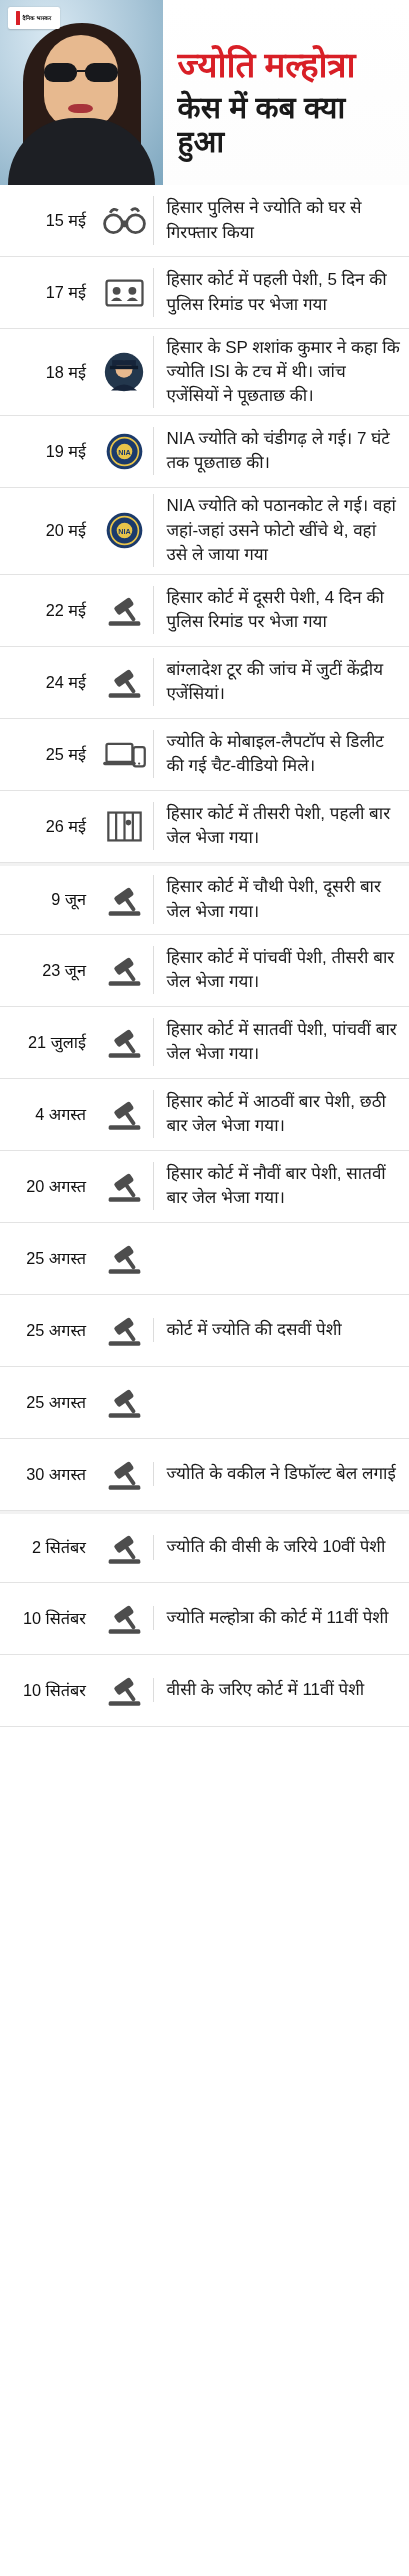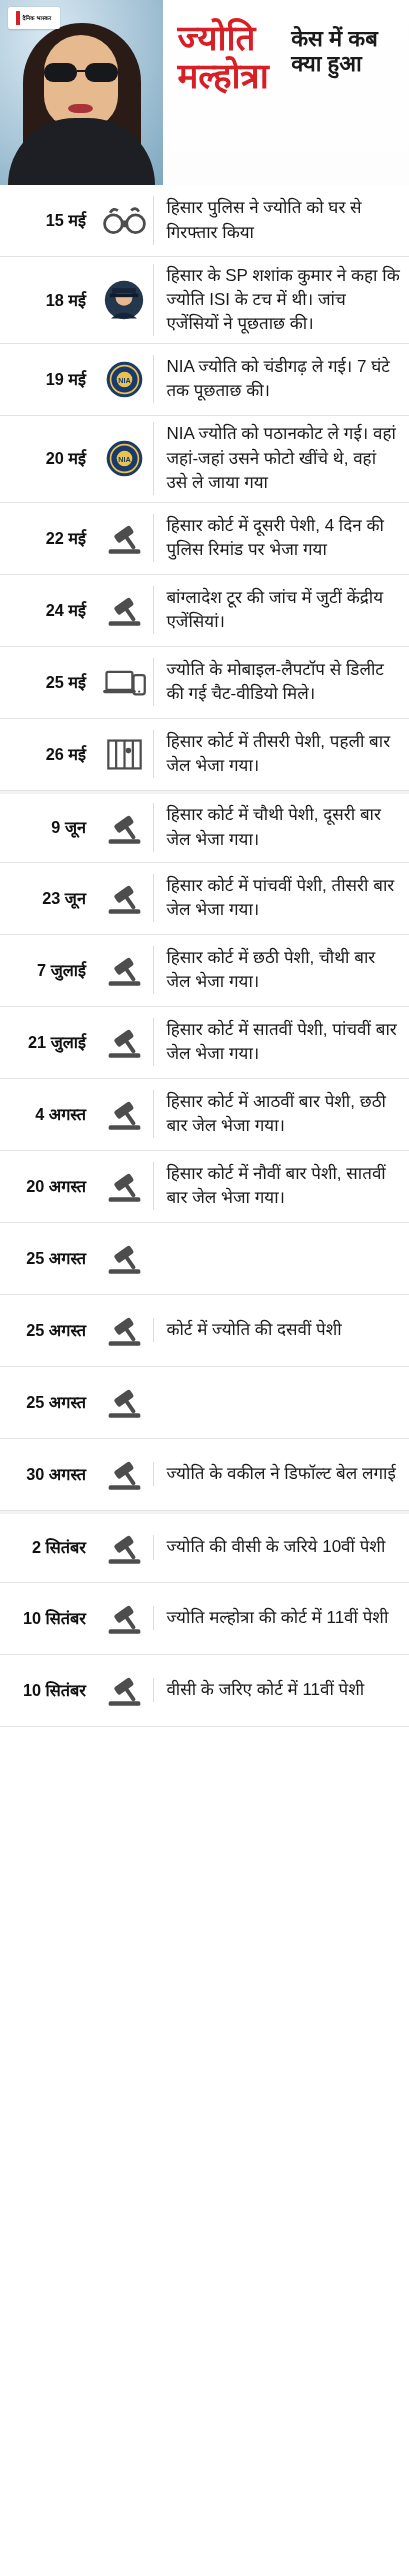--- a/index.html
+++ b/index.html
@@ -106,33 +106,33 @@
     margin-right: 2.8px;
     border-radius: 0.6px;
   }
 
   .title-block {
     position: absolute;
     left: 163px; top: 0;
     width: 247px; height: 185px;
     padding: 19px 14.6px 0 14.6px;
     display: flex;
-    flex-direction: row;
+    flex-direction: column;
     justify-content: center;
   }
   .title-main {
     font-size: 35px;
     line-height: 1.08;
     font-weight: bold;
     color: #d81f26;
     letter-spacing: -0.3px;
   }
   .title-sub {
     margin-top: 7.9px;
-    font-size: 22px;
+    font-size: 30px;
     line-height: 1.12;
     font-weight: bold;
     color: #1a1a1a;
   }
 
   
   .timeline {
     width: 410px;
     padding: 0 0 17px 0;
   }
@@ -145,21 +145,21 @@
     border-bottom: 0.6px solid #e3e3e3;
   }
   .row.gap-top { border-top: 3.4px solid #f2f2f2; }
 
   .date-cell {
     width: 85px;
     flex: 0 0 85px;
     text-align: right;
     padding-right: 9px;
     font-size: 16.3px;
-    font-weight: bold;
+    font-weight: normal;
     color: #111;
     line-height: 1.15;
   }
   .icon-cell {
     width: 58px;
     flex: 0 0 58px;
     display: flex;
     align-items: center;
     justify-content: center;
   }
@@ -219,20 +219,35 @@
             <circle cx="60" cy="34" r="16" fill="none" stroke="#4d4d4d" stroke-width="5"></circle>
             <rect x="34" y="28" width="12" height="12" rx="3" fill="#4d4d4d"></rect>
             <path d="M14 14 q6 -10 14 -4" fill="none" stroke="#4d4d4d" stroke-width="5"></path>
             <path d="M52 10 q8 -8 14 2" fill="none" stroke="#4d4d4d" stroke-width="5"></path>
           </svg>
         </div>
       </div>
       <div class="text-cell">हिसार पुलिस ने ज्योति को घर से गिरफ्तार किया</div>
     </div>
 
+    <div class="row">
+      <div class="date-cell">17 मई</div>
+      <div class="icon-cell">
+        <div class="icon-box">
+          <svg width="45" height="35" viewBox="0 0 80 62">
+            <rect x="8" y="10" width="64" height="44" rx="4" fill="none" stroke="#4d4d4d" stroke-width="4"></rect>
+            <circle cx="26" cy="28" r="7" fill="#4d4d4d"></circle>
+            <path d="M16 46 q10 -12 20 0" fill="#4d4d4d"></path>
+            <circle cx="54" cy="28" r="7" fill="#4d4d4d"></circle>
+            <path d="M44 46 q10 -12 20 0" fill="#4d4d4d"></path>
+          </svg>
+        </div>
+      </div>
+      <div class="text-cell">हिसार कोर्ट में पहली पेशी, 5 दिन की पुलिस रिमांड पर भेजा गया</div>
+    </div>
 
     <div class="row">
       <div class="date-cell">18 मई</div>
       <div class="icon-cell">
         <div class="icon-box">
           <svg width="44" height="44" viewBox="0 0 78 78">
             <circle cx="39" cy="39" r="34" fill="#23374d"></circle>
             <circle cx="39" cy="34" r="15" fill="#e8b98e"></circle>
             <path d="M18 18 h42 v10 h-42z" fill="#16243a"></path>
             <path d="M14 28 h50 v6 h-50z" fill="#0f1b2c"></path>
@@ -361,35 +376,20 @@
             <g transform="rotate(-35 40 26)">
               <rect x="22" y="14" width="34" height="16" rx="4" fill="#4d4d4d"></rect>
               <rect x="36" y="28" width="7" height="26" rx="3" fill="#4d4d4d"></rect>
             </g>
           </svg>
         </div>
       </div>
       <div class="text-cell">हिसार कोर्ट में पांचवीं पेशी, तीसरी बार जेल भेजा गया।</div>
     </div>
 
-    <div class="row">
-      <div class="date-cell">7 जुलाई</div>
-      <div class="icon-cell">
-        <div class="icon-box">
-          <svg width="43" height="34" viewBox="0 0 76 60">
-            <rect x="10" y="50" width="56" height="8" rx="3" fill="#4d4d4d"></rect>
-            <g transform="rotate(-35 40 26)">
-              <rect x="22" y="14" width="34" height="16" rx="4" fill="#4d4d4d"></rect>
-              <rect x="36" y="28" width="7" height="26" rx="3" fill="#4d4d4d"></rect>
-            </g>
-          </svg>
-        </div>
-      </div>
-      <div class="text-cell">हिसार कोर्ट में छठी पेशी, चौथी बार जेल भेजा गया।</div>
-    </div>
 
     <div class="row">
       <div class="date-cell">21 जुलाई</div>
       <div class="icon-cell">
         <div class="icon-box">
           <svg width="43" height="34" viewBox="0 0 76 60">
             <rect x="10" y="50" width="56" height="8" rx="3" fill="#4d4d4d"></rect>
             <g transform="rotate(-35 40 26)">
               <rect x="22" y="14" width="34" height="16" rx="4" fill="#4d4d4d"></rect>
               <rect x="36" y="28" width="7" height="26" rx="3" fill="#4d4d4d"></rect>

